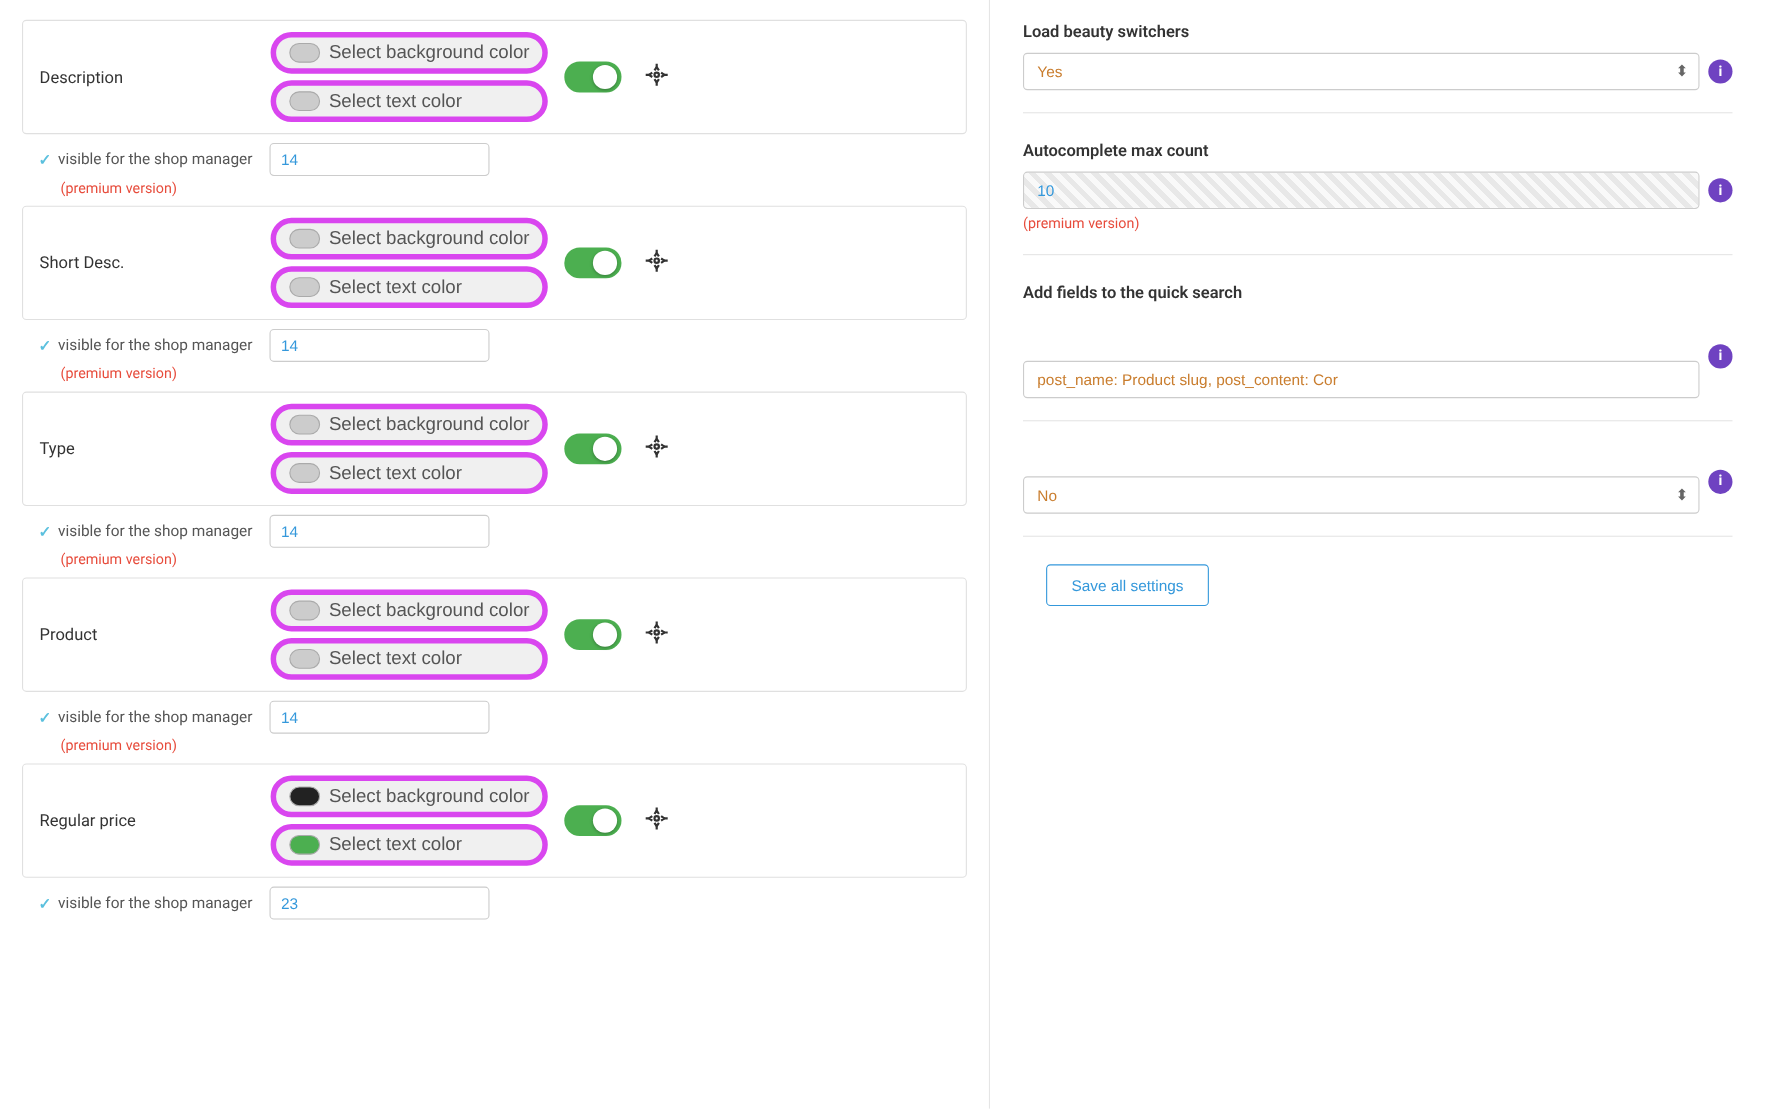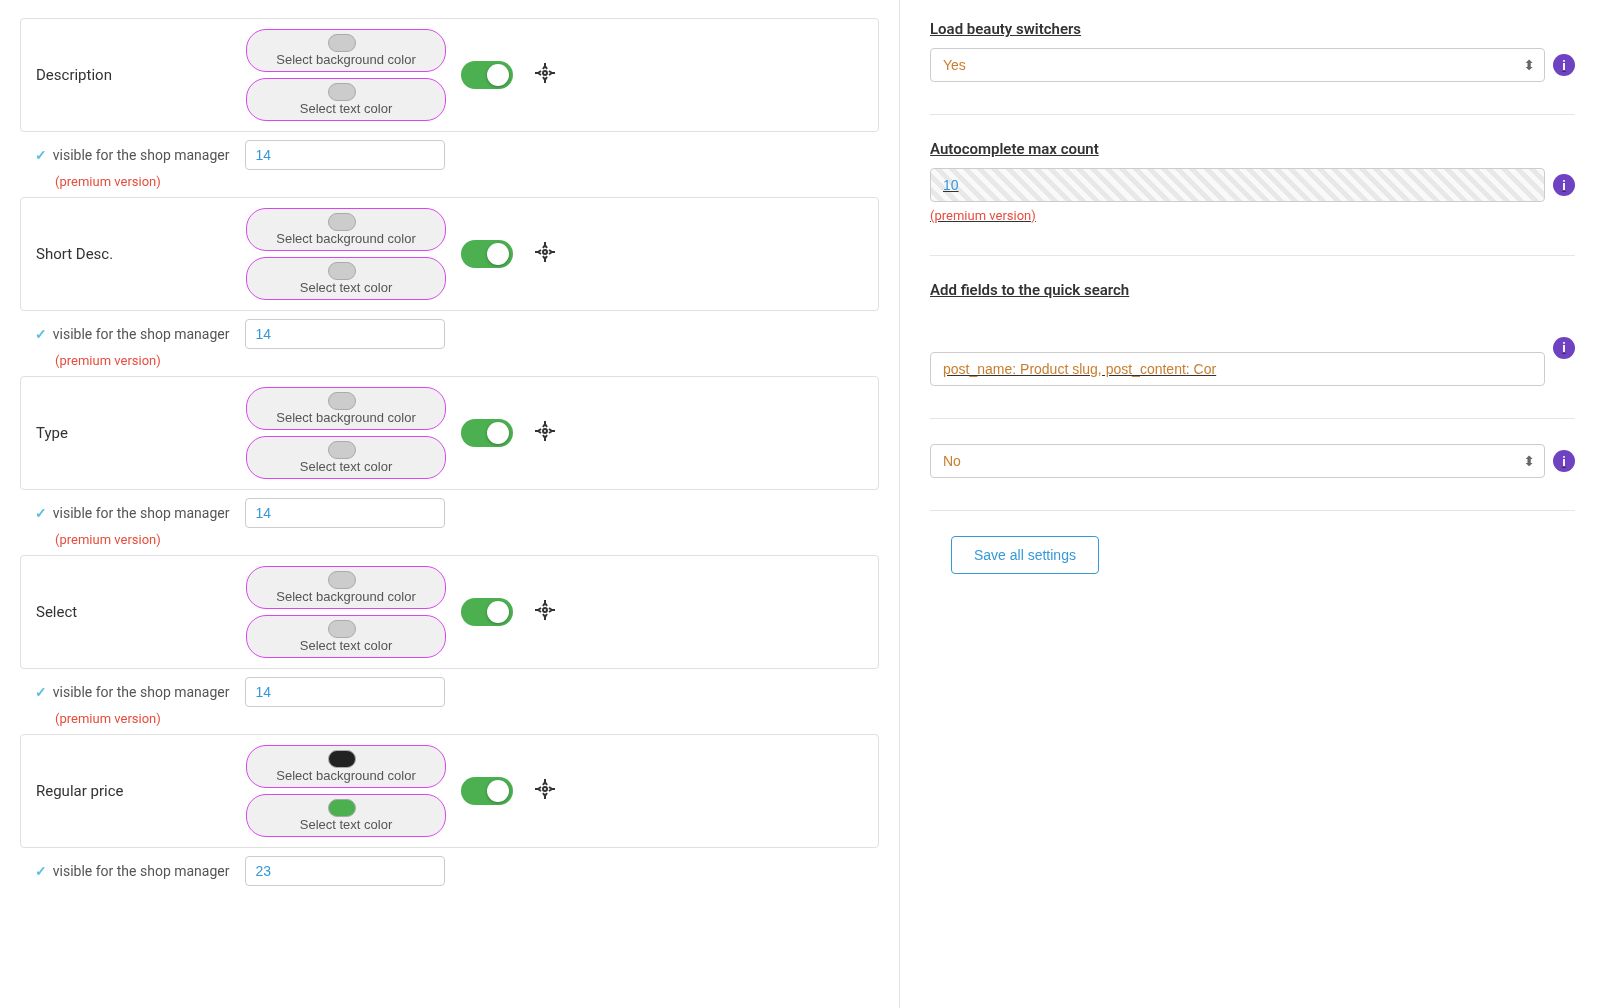--- a/index.html
+++ b/index.html
@@ -41,28 +41,27 @@
     .color-controls {
       display: flex;
       flex-direction: column;
       gap: 6px;
       margin-left: 10px;
     }
     .color-btn {
       display: flex;
       align-items: center;
       background: #f0f0f0;
-      border: 1px solid #d946ef;
+      border: 5px solid #d946ef;
       border-radius: 20px;
       padding: 4px 12px;
       cursor: pointer;
-      font-size: 13px;
+      font-size: 17px;
       color: #555;
       min-width: 200px;
-      flex-direction: column;
     }
     .color-swatch {
       width: 28px;
       height: 18px;
       border-radius: 10px;
       margin-right: 8px;
       border: 1px solid #aaa;
     }
     .color-swatch.black { background: #222; }
     .color-swatch.green { background: #4caf50; }
@@ -123,23 +122,22 @@
       border-radius: 4px;
       padding: 6px 10px;
       width: 200px;
       color: #3498db;
       font-size: 14px;
     }
 
     
     .right-section {
       margin-bottom: 25px;
-      padding-bottom: 32px;
+      padding-bottom: 20px;
       border-bottom: 1px solid #e5e5e5;
-      text-decoration: underline;
     }
     .right-section:last-child { border-bottom: none; }
     .right-label {
       font-weight: 600;
       font-size: 15px;
       color: #333;
       margin-bottom: 10px;
     }
     .info-icon {
       width: 22px;
@@ -280,21 +278,21 @@
       </div>
       <div class="meta-row">
         <div class="visible-check">
           <span class="check-icon">✓</span>
           <span>visible for the shop manager</span>
         </div>
         <input class="font-size-input" type="text" value="14" style="">
       </div>
       <div class="premium-text" style="margin: 2px 20px 8px 55px;">(premium version)</div>
       <div class="field-row">
-        <div class="field-name">Select</div>
+        <div class="field-name">Product</div>
         <div class="color-controls">
           <button class="color-btn">
             <div class="color-swatch gray"></div>
             <span>Select background color</span>
           </button>
           <button class="color-btn">
             <div class="color-swatch gray"></div>
             <span>Select text color</span>
           </button>
         </div>
@@ -370,21 +368,21 @@
 </div>
       <div class="right-section">
   <div class="right-label">Add fields to the quick search</div>
   <div class="row-with-info">
     <input type="text" value="post_name: Product slug, post_content: Cor" style="flex: 1 1 0%; padding: 8px 12px; border: 1px solid rgb(204, 204, 204); border-radius: 4px; font-size: 14px; color: rgb(201, 125, 46); background: rgb(255, 255, 255); margin-top: 43px;">
     <div class="info-icon">i</div>
   </div>
 </div>
       <div class="right-section">
   <div class="row-with-info">
-    <div style="flex:1;position:relative;">
+    <div style="flex:1;position:relative;margin-top:25px;">
       <select style="width:100%;padding:8px 12px;border:1px solid #ccc;border-radius:4px;font-size:14px;color:#c97d2e;appearance:none;background:#fff;cursor:pointer;">
         <option selected="">No</option><option>Yes</option>
       </select>
       <span style="position:absolute;right:10px;top:50%;transform:translateY(-50%);pointer-events:none;color:#666;">⬍</span>
     </div>
     <div class="info-icon">i</div>
   </div>
 </div>
       <div class="action-buttons">
         <button class="btn-save">Save all settings</button>

